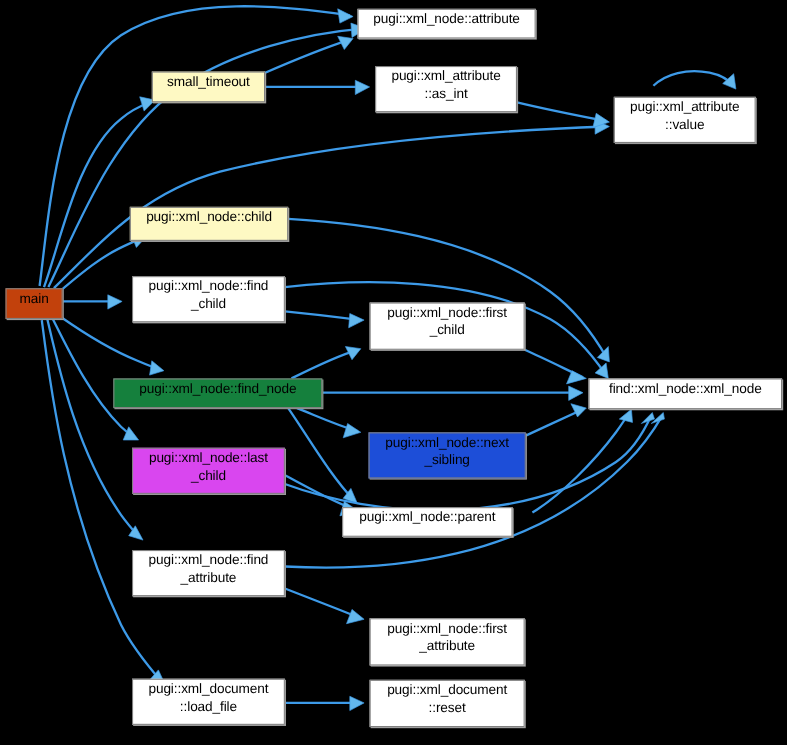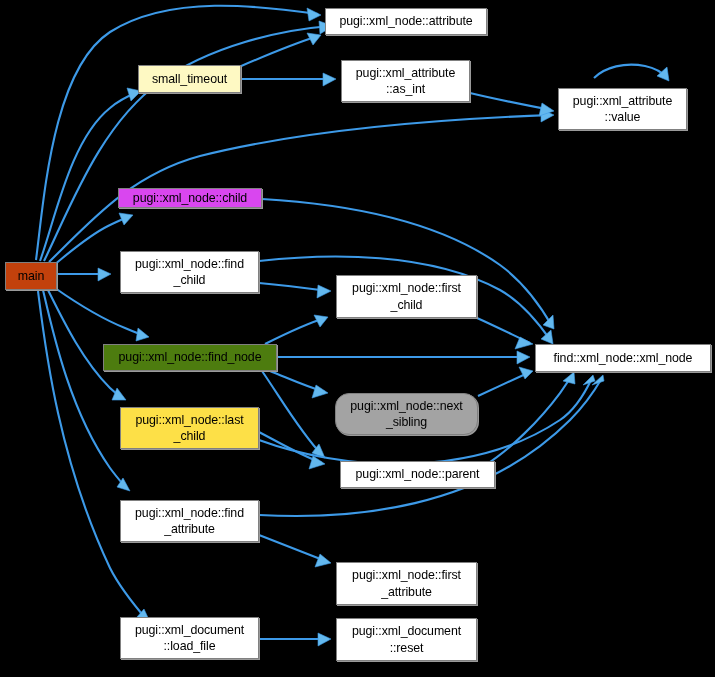--- a/index.html
+++ b/index.html
@@ -33,21 +33,21 @@
     stroke: #3d9ae8;
     stroke-width: 0.6;
   }
   .node-box {
     position: absolute;
     box-sizing: border-box;
     background: #ffffff;
     border: 1px solid #808080;
     box-shadow: 1px 1px 0 0 #9a9a9a;
     display: flex;
-    align-items: center;
+    align-items: flex-start;
     justify-content: center;
     text-align: center;
     color: #000000;
     font-size: 12.4px;
     line-height: 1.32;
     letter-spacing: -0.1px;
     white-space: pre-line;
     user-select: none;
   }
   .node-box.root {
@@ -177,32 +177,32 @@
       </g>
     </svg>
   <div id="nodes">
       <div class="node-box root" style="left: 5px; top: 262px; width: 52px; height: 28px; background: #c2410c; border-color: rgb(128, 128, 128);"><span>main</span></div>
       <div class="node-box" style="left: 325px; top: 8px; width: 162px; height: 27px; background: rgb(255, 255, 255); border-color: rgb(128, 128, 128);"><span>pugi::xml_node::attribute</span></div>
       <div class="node-box" style="left: 138px; top: 65px; width: 103px; height: 28px; background: #fef9c3; border-color: rgb(128, 128, 128);"><span>small_timeout</span></div>
       <div class="node-box" style="left: 341px; top: 60px; width: 129px; height: 42px; background: rgb(255, 255, 255); border-color: rgb(128, 128, 128);"><span>pugi::xml_attribute
 ::as_int</span></div>
       <div class="node-box" style="left: 558px; top: 88px; width: 129px; height: 42px; background: rgb(255, 255, 255); border-color: rgb(128, 128, 128);"><span>pugi::xml_attribute
 ::value</span></div>
-      <div class="node-box" style="left: 118px; top: 188px; width: 144px; height: 20px; background: #d946ef; border-color: rgb(128, 128, 128);"><span>pugi::xml_node::child</span></div>
+      <div class="node-box" style="left: 118px; top: 188px; width: 144px; height: 31px; background: #fef9c3; border-color: rgb(128, 128, 128);"><span>pugi::xml_node::child</span></div>
       <div class="node-box" style="left: 120px; top: 251px; width: 139px; height: 42px; background: rgb(255, 255, 255); border-color: rgb(128, 128, 128);"><span>pugi::xml_node::find
 _child</span></div>
       <div class="node-box" style="left: 336px; top: 275px; width: 141px; height: 43px; background: rgb(255, 255, 255); border-color: rgb(128, 128, 128);"><span>pugi::xml_node::first
 _child</span></div>
-      <div class="node-box" style="left: 103px; top: 344px; width: 174px; height: 27px; background: #4d7c0f; border-color: rgb(128, 128, 128);"><span>pugi::xml_node::find_node</span></div>
+      <div class="node-box" style="left: 103px; top: 344px; width: 190px; height: 27px; background: #15803d; border-color: rgb(128, 128, 128);"><span>pugi::xml_node::find_node</span></div>
       <div class="node-box" style="left: 535px; top: 344px; width: 176px; height: 28px; background: rgb(255, 255, 255); border-color: rgb(128, 128, 128);"><span>find::xml_node::xml_node</span></div>
-      <div class="node-box" style="left: 335px; top: 393px; width: 143px; height: 42px; background: #a3a3a3; border-color: rgb(128, 128, 128); border-radius: 14px;"><span>pugi::xml_node::next
+      <div class="node-box" style="left: 335px; top: 393px; width: 143px; height: 42px; background: #1d4ed8; border-color: rgb(128, 128, 128);"><span>pugi::xml_node::next
 _sibling</span></div>
-      <div class="node-box" style="left: 120px; top: 407px; width: 139px; height: 42px; background: #fde047; border-color: rgb(128, 128, 128);"><span>pugi::xml_node::last
+      <div class="node-box" style="left: 120px; top: 407px; width: 139px; height: 42px; background: #d946ef; border-color: rgb(128, 128, 128);"><span>pugi::xml_node::last
 _child</span></div>
-      <div class="node-box" style="left: 340px; top: 461px; width: 155px; height: 27px; background: rgb(255, 255, 255); border-color: rgb(128, 128, 128);"><span>pugi::xml_node::parent</span></div>
+      <div class="node-box" style="left: 311px; top: 461px; width: 155px; height: 27px; background: rgb(255, 255, 255); border-color: rgb(128, 128, 128);"><span>pugi::xml_node::parent</span></div>
       <div class="node-box" style="left: 120px; top: 500px; width: 139px; height: 42px; background: rgb(255, 255, 255); border-color: rgb(128, 128, 128);"><span>pugi::xml_node::find
 _attribute</span></div>
       <div class="node-box" style="left: 336px; top: 562px; width: 141px; height: 43px; background: rgb(255, 255, 255); border-color: rgb(128, 128, 128);"><span>pugi::xml_node::first
 _attribute</span></div>
       <div class="node-box" style="left: 120px; top: 617px; width: 139px; height: 42px; background: rgb(255, 255, 255); border-color: rgb(128, 128, 128);"><span>pugi::xml_document
 ::load_file</span></div>
       <div class="node-box" style="left: 336px; top: 618px; width: 141px; height: 43px; background: rgb(255, 255, 255); border-color: rgb(128, 128, 128);"><span>pugi::xml_document
 ::reset</span></div>
     </div>
 </div>

